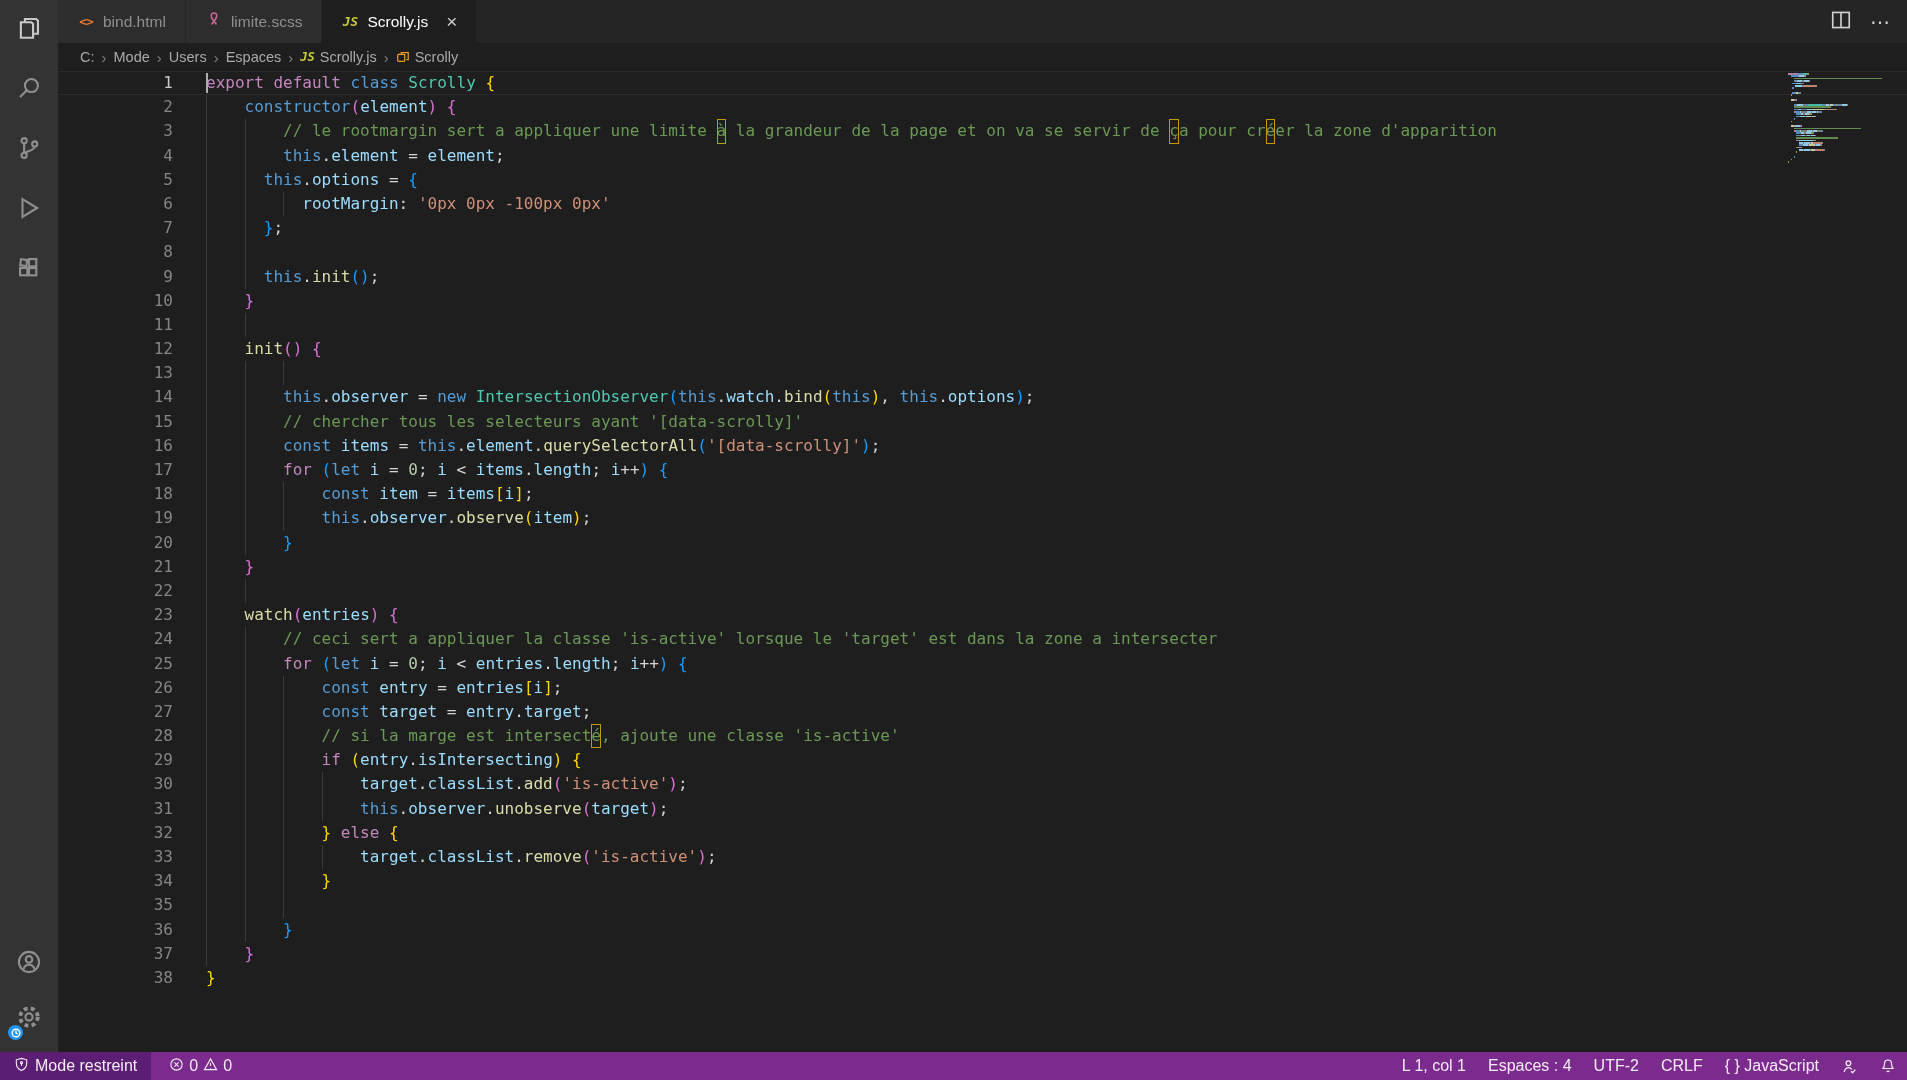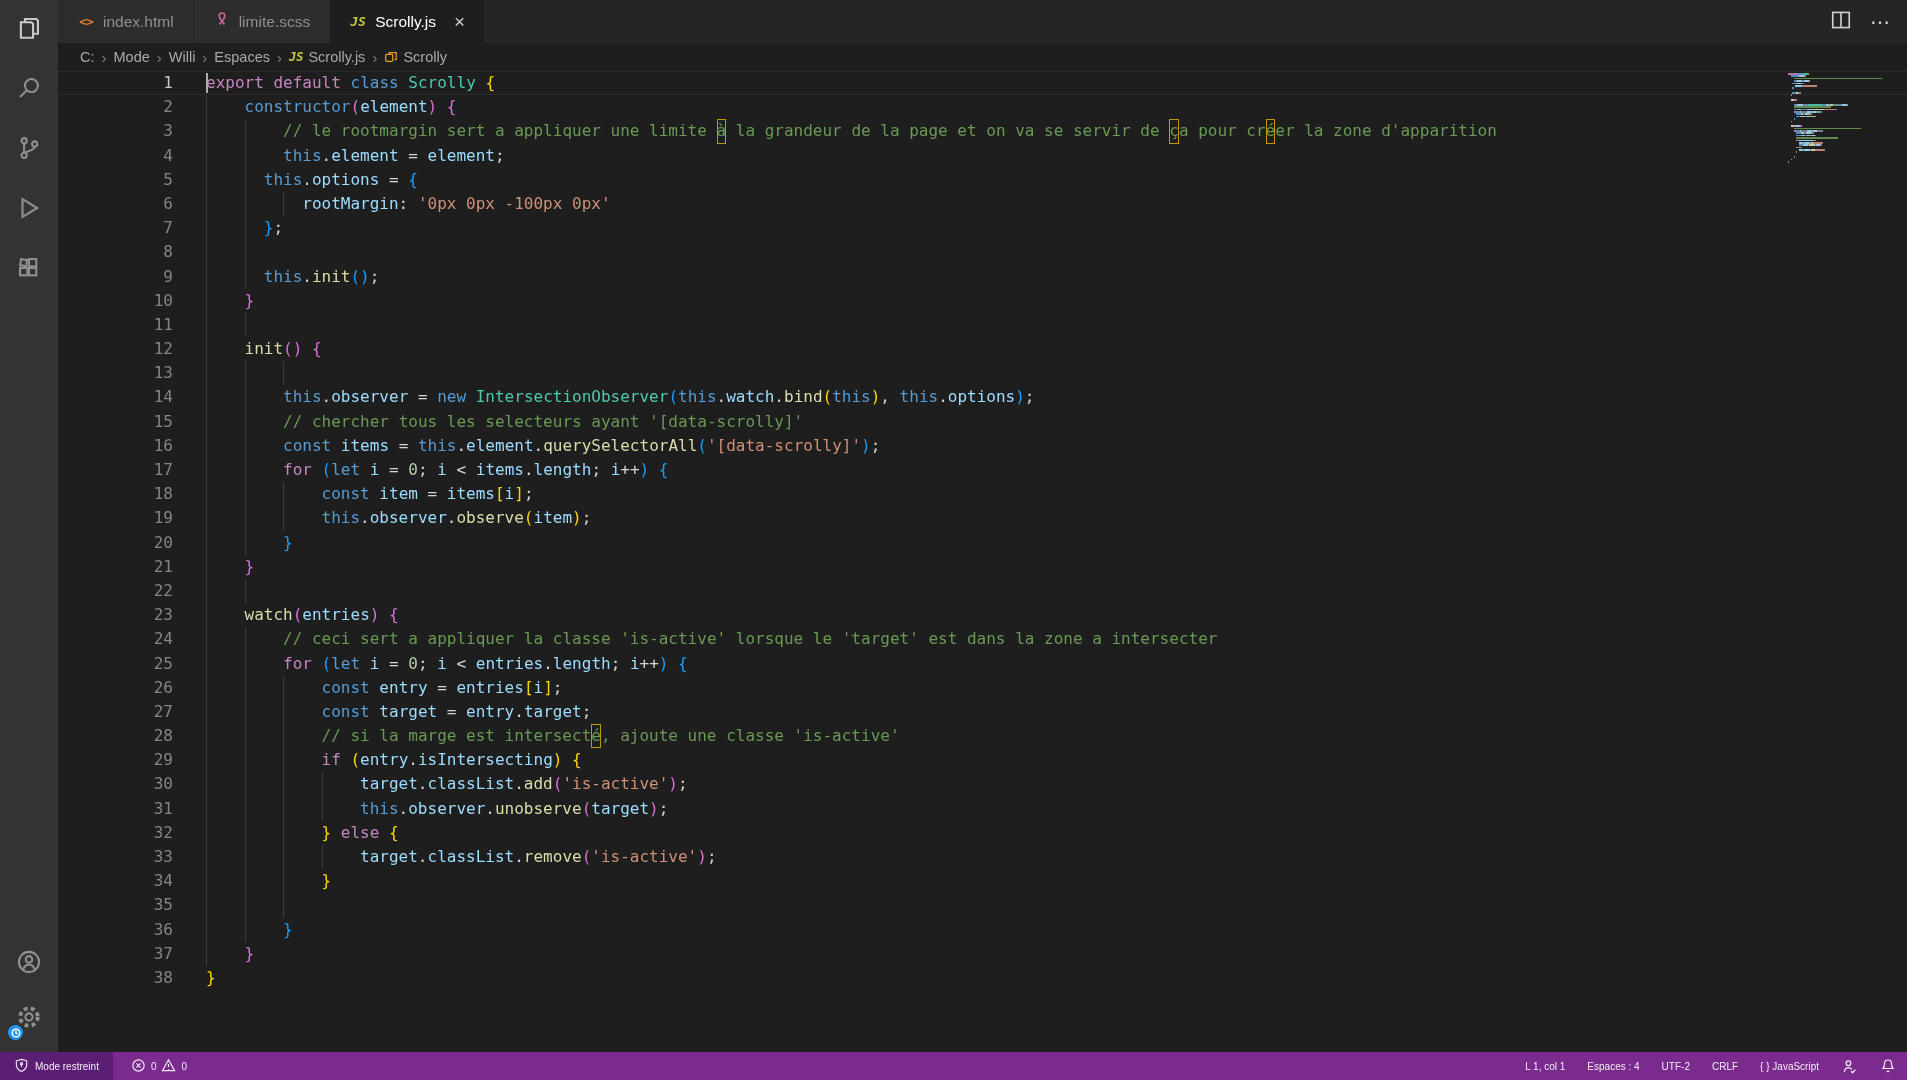--- a/index.html
+++ b/index.html
@@ -60,21 +60,21 @@
   .tk-ubox{color:#6A9955; outline:1px solid #BD9B03; outline-offset:-1px;}
   .cursor { position:absolute; left:148px; top:2px; width:2px; height:20px; background:#aeafad; }
 
   
   .minimap { position:absolute; top:0; right:19px; width:100px; padding-top:2px; cursor:pointer; }
   .mm-row { height:1.7px; margin-bottom:0.7px; display:flex; opacity:0.9; }
   .mm-seg { height:100%; flex:none; }
 
   
   .statusbar { height:28px; background:#7A2B8D; display:flex; justify-content:space-between;
-               color:#f4ecf7; font-size:10px; }
+               color:#f4ecf7; font-size:16px; }
   .sb-left, .sb-right { display:flex; align-items:stretch; }
   .sb-item { display:flex; align-items:center; gap:6px; padding:0 10px; cursor:pointer; }
   .sb-item svg { stroke:#f4ecf7; fill:none; stroke-width:1.2; }
   .sb-restricted { background:#5C1E73; padding:0 14px; }
   .sb-problems { gap:5px; margin-left:8px; }
   .sb-right .sb-item { padding:0 11px;align-items:center; }
 </style>
 </head>
 <body>
 
@@ -152,21 +152,21 @@
           </span>
         </div>
       </div>
     </div>
 
     <div class="editor-col">
       <div class="tabbar">
         <div class="tabs" id="tabs">
             <div class="tab">
               <span class="ticon ticon-html">&lt;&gt;</span>
-              <span>index.html</span>
+              <span>bind.html</span>
             </div>
             <div class="tab">
               <span class="ticon"><svg width="16" height="16" viewBox="0 0 16 16" fill="none" stroke="#cd6799" stroke-width="1.6">
                   <path d="M8 1c3 0 4 3.2.8 7.2L5.5 12.5"></path>
                   <path d="M8 1C5 1 4 4.2 7.2 8.2l3.3 4.3"></path>
                 </svg></span>
               <span>limite.scss</span>
             </div>
             <div class="tab active">
               <span class="ticon ticon-js">JS</span>
@@ -189,21 +189,21 @@
       <div class="breadcrumb" id="breadcrumb">
           <span class="bc-item">
             <span>C:</span>
           </span>
           <span class="bc-sep">›</span>
           <span class="bc-item">
             <span>Mode</span>
           </span>
           <span class="bc-sep">›</span>
           <span class="bc-item">
-            <span>Willi</span>
+            <span>Users</span>
           </span>
           <span class="bc-sep">›</span>
           <span class="bc-item">
             <span>Espaces</span>
           </span>
           <span class="bc-sep">›</span>
           <span class="bc-item">
             <span class="bc-js">JS</span>
             <span>Scrolly.js</span>
           </span>

